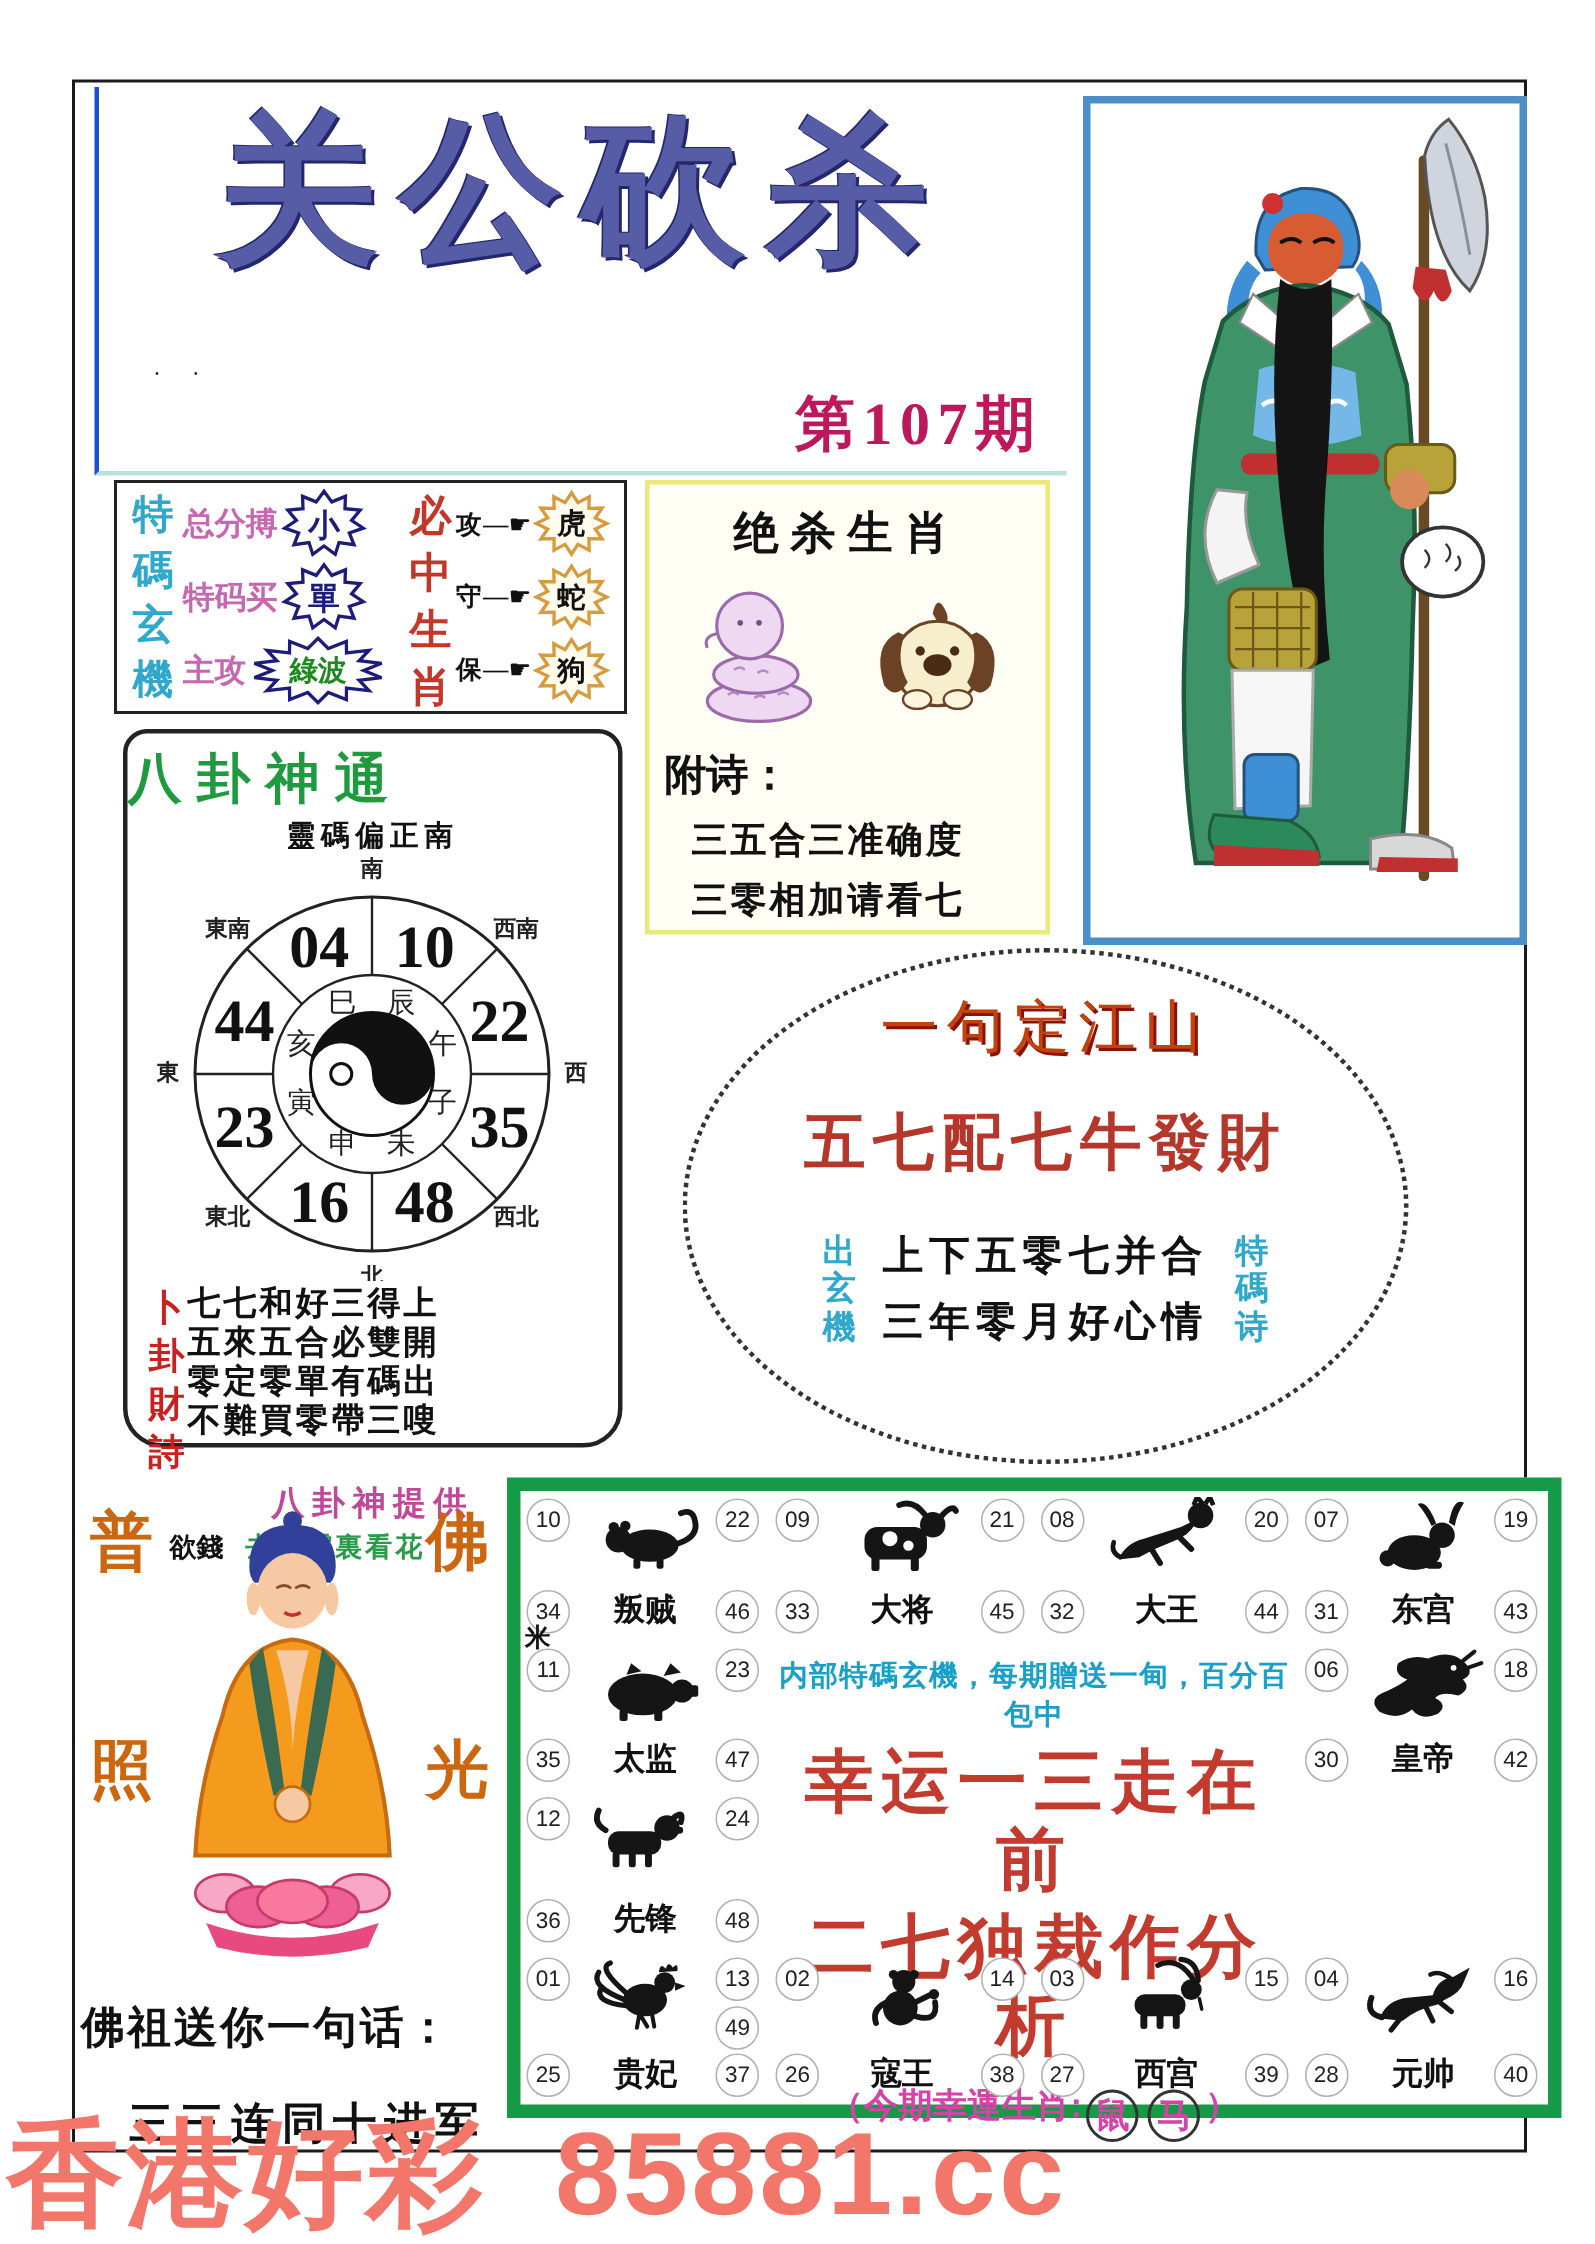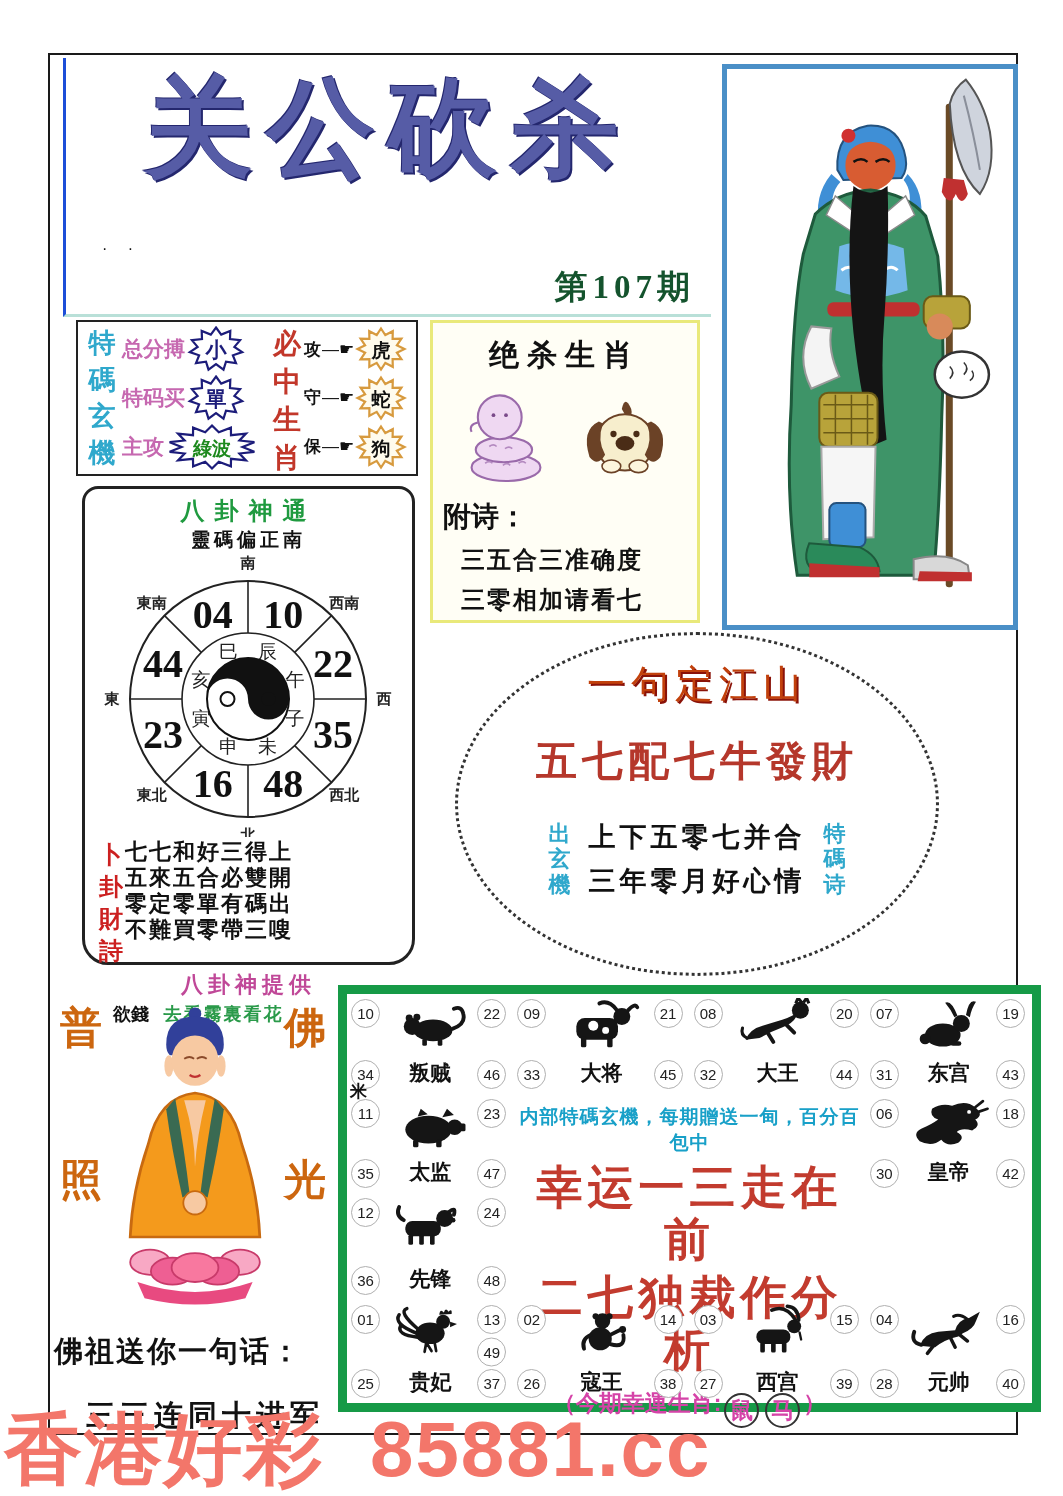--- a/index.html
+++ b/index.html
@@ -8,21 +8,21 @@
   .abs{position:absolute;}
   #frame{left:48px;top:53px;width:966px;height:1378px;border:2px solid #1a1a1a;}
 
   
   #title-box{left:63px;top:58px;width:645px;height:256px;background:#fff;
     border-left:3px solid #1d4ed8;border-bottom:3px solid #b9e0d8;}
   #main-title{margin:14px 0 0 0;text-align:center;font-family:"Liberation Serif",serif;
     font-weight:bold;font-size:108px;line-height:1.05;letter-spacing:14px;color:#565ca6;
     text-shadow:2px 2px 0 #24276e,-1px -1px 0 #24276e;}
   #issue{position:absolute;right:16px;bottom:4px;font-family:"Liberation Serif",serif;
-    font-weight:bold;font-size:33px;color:#14532d;letter-spacing:5px;}
+    font-weight:bold;font-size:40px;color:#be185d;letter-spacing:5px;}
   #title-dots{position:absolute;left:36px;bottom:56px;font-size:16px;letter-spacing:8px;color:#111;}
 
   
   #guan-box{left:722px;top:64px;width:286px;height:556px;border:5px solid #4a8fc7;background:#fff;}
   #guan-box svg{width:100%;height:100%;}
 
   
   #secret-box{left:76px;top:320px;width:342px;height:156px;border:2px solid #222;
     background:#fff;display:flex;align-items:stretch;padding:3px 4px;box-sizing:border-box;}
   .vcol{display:flex;flex-direction:column;align-items:center;justify-content:space-around;}
@@ -45,22 +45,22 @@
     font-weight:bold;font-size:30px;letter-spacing:8px;color:#111;}
   #kill-animals{display:flex;justify-content:center;gap:26px;margin-top:10px;height:100px;}
   #kill-animals svg{height:96px;}
   #kill-poem-label{margin:12px 0 0 10px;font-family:"Liberation Serif",serif;font-weight:bold;font-size:28px;}
   .kill-line{margin:8px 0 0 28px;font-family:"Liberation Serif",serif;font-weight:bold;
     font-size:24px;letter-spacing:2px;}
 
   
   #bagua-box{left:82px;top:486px;width:333px;height:479px;border:3px solid #222;
     border-radius:16px 16px 26px 26px;background:#fff;box-sizing:border-box;}
-  #bagua-title{margin-top:6px;text-align:center;font-family:"Liberation Serif",serif;
-    font-weight:bold;font-size:24px;letter-spacing:10px;color:#1f9a3f;}
+  #bagua-title{margin-top:6px;font-family:"Liberation Serif",serif;
+    font-weight:bold;font-size:36px;letter-spacing:10px;color:#1f9a3f;}
   #bagua-sub{text-align:center;font-family:"Liberation Serif",serif;font-weight:bold;
     font-size:19px;letter-spacing:4px;color:#111;}
   #wheel{display:block;margin:0 auto;}
   #bagua-poem{margin:2px 0 0 14px;display:flex;}
   #poem-heading{width:26px;display:flex;flex-direction:column;justify-content:space-around;
     font-family:"Liberation Serif",serif;font-weight:bold;font-size:24px;color:#cc2020;}
   #poem-lines div{font-family:"Liberation Serif",serif;font-weight:bold;font-size:22px;
     line-height:26px;letter-spacing:2px;color:#111;}
   #bagua-provider{text-align:center;margin-top:3px;font-family:"Liberation Serif",serif;
     font-weight:bold;font-size:22px;letter-spacing:5px;color:#c04898;}

